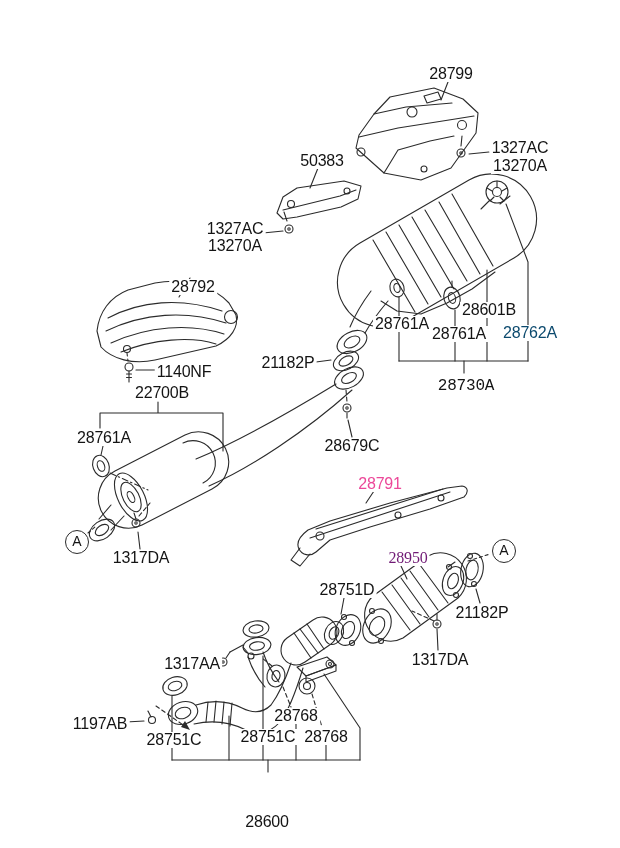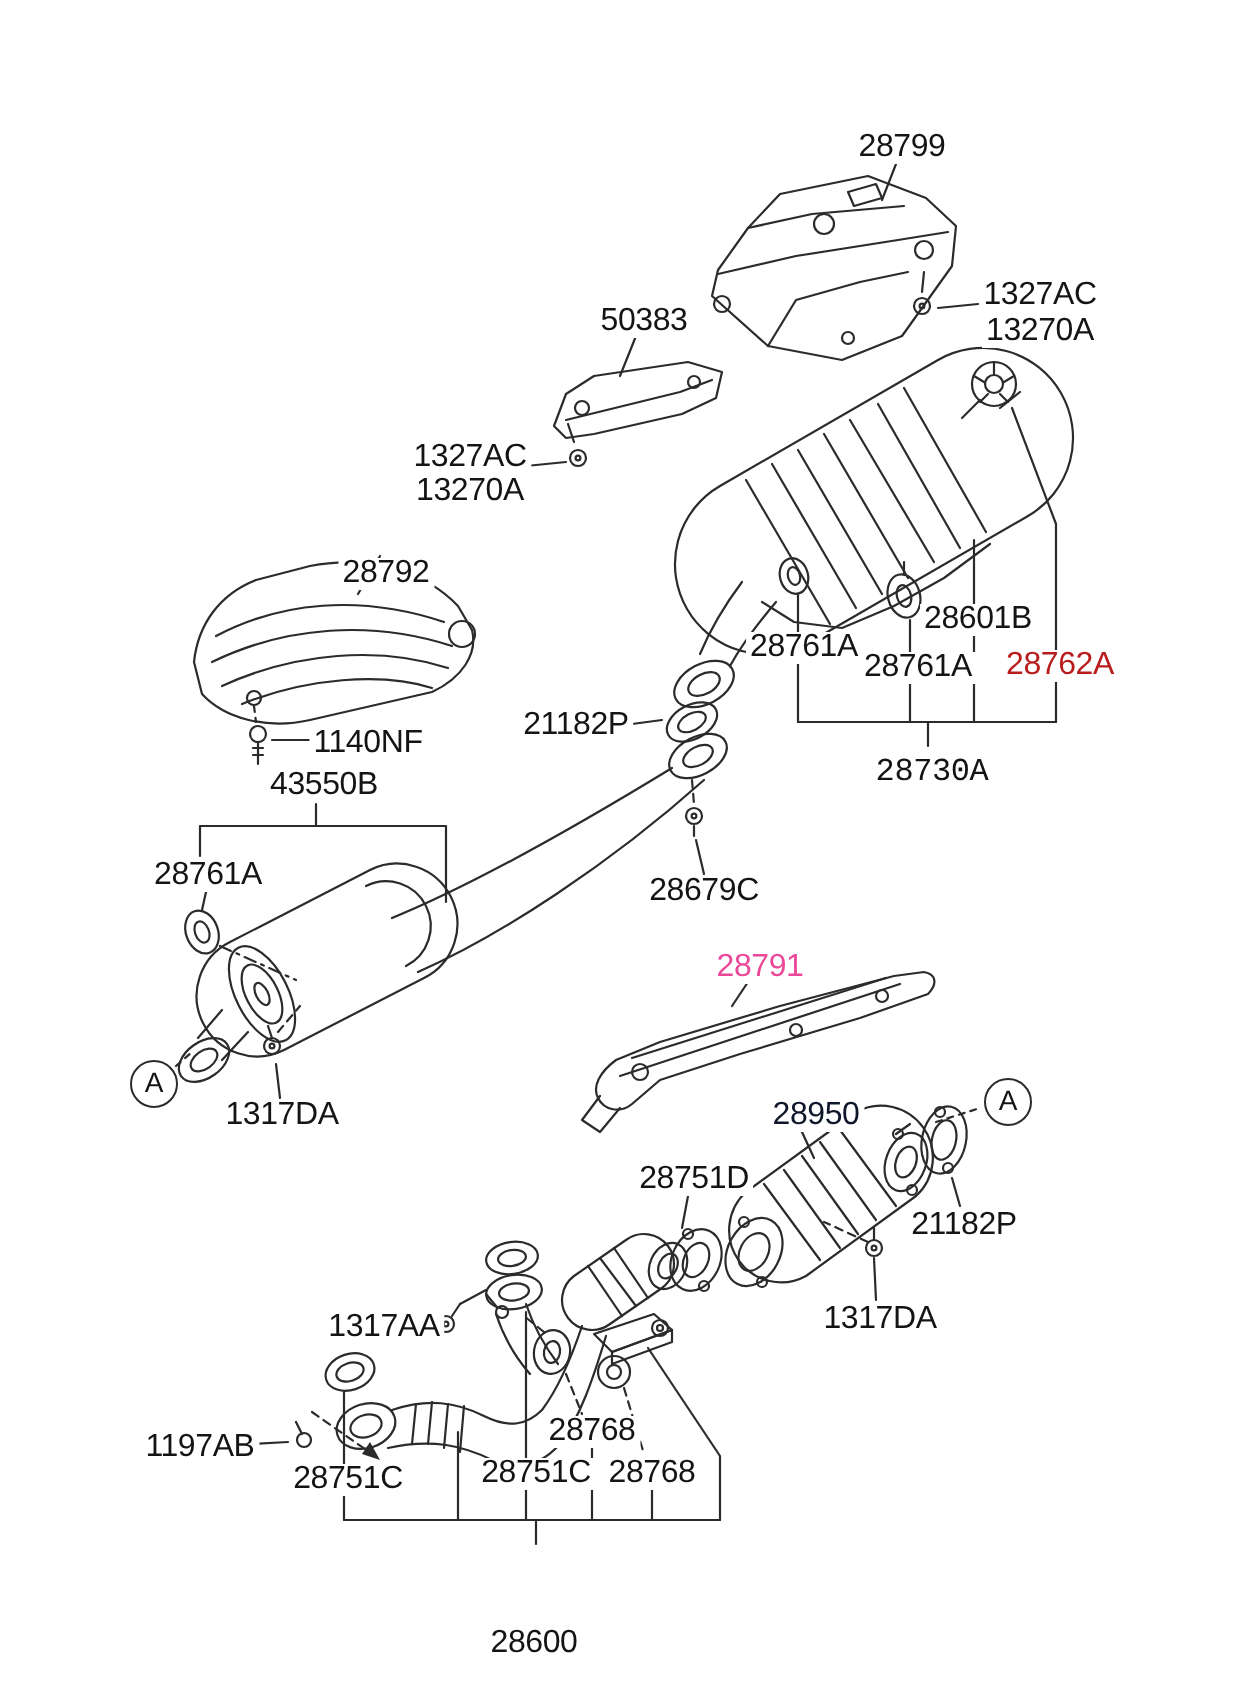--- a/index.html
+++ b/index.html
@@ -317,30 +317,30 @@
       <div class="lbl" style="left: 451px; top: 74px; color: rgb(20, 20, 20);">28799</div>
       <div class="lbl" style="left: 520px; top: 148px; color: rgb(20, 20, 20);">1327AC</div>
       <div class="lbl" style="left: 520px; top: 166px; color: rgb(20, 20, 20);">13270A</div>
       <div class="lbl" style="left: 322px; top: 161px; color: rgb(20, 20, 20);">50383</div>
       <div class="lbl" style="left: 235px; top: 229px; color: rgb(20, 20, 20);">1327AC</div>
       <div class="lbl" style="left: 235px; top: 246px; color: rgb(20, 20, 20);">13270A</div>
       <div class="lbl" style="left: 193px; top: 271px; color: rgb(20, 20, 20); margin-top: 16px;">28792</div>
       <div class="lbl" style="left: 402px; top: 324px; color: rgb(20, 20, 20);">28761A</div>
       <div class="lbl" style="left: 489px; top: 310px; color: rgb(20, 20, 20);">28601B</div>
       <div class="lbl" style="left: 459px; top: 334px; color: rgb(20, 20, 20);">28761A</div>
-      <div class="lbl" style="left: 530px; top: 333px; color: #b91c1c;">28762A</div>
+      <div class="lbl" style="left: 530px; top: 333px; color: #0c4a6e;">28762A</div>
       <div class="lbl" style="left: 466px; top: 386px; color: rgb(20, 20, 20); font-family: Liberation Mono, monospace;">28730A</div>
       <div class="lbl" style="left: 184px; top: 372px; color: rgb(20, 20, 20);">1140NF</div>
-      <div class="lbl" style="left: 162px; top: 393px; color: rgb(20, 20, 20);">43550B</div>
+      <div class="lbl" style="left: 162px; top: 393px; color: rgb(20, 20, 20);">22700B</div>
       <div class="lbl" style="left: 288px; top: 363px; color: rgb(20, 20, 20);">21182P</div>
       <div class="lbl" style="left: 104px; top: 438px; color: rgb(20, 20, 20);">28761A</div>
       <div class="lbl" style="left: 352px; top: 446px; color: rgb(20, 20, 20);">28679C</div>
       <div class="lbl" style="left: 380px; top: 484px; color: #ec4899;">28791</div>
       <div class="lbl" style="left: 141px; top: 558px; color: rgb(20, 20, 20);">1317DA</div>
-      <div class="lbl" style="left: 408px; top: 558px; color: #0f172a;">28950</div>
+      <div class="lbl" style="left: 408px; top: 558px; color: #701a75; font-family: Liberation Serif, serif;">28950</div>
       <div class="lbl" style="left: 347px; top: 590px; color: rgb(20, 20, 20);">28751D</div>
       <div class="lbl" style="left: 482px; top: 613px; color: rgb(20, 20, 20);">21182P</div>
       <div class="lbl" style="left: 440px; top: 660px; color: rgb(20, 20, 20);">1317DA</div>
       <div class="lbl" style="left: 192px; top: 664px; color: rgb(20, 20, 20);">1317AA</div>
       <div class="lbl" style="left: 100px; top: 724px; color: rgb(20, 20, 20);">1197AB</div>
       <div class="lbl" style="left: 174px; top: 740px; color: rgb(20, 20, 20);">28751C</div>
       <div class="lbl" style="left: 268px; top: 737px; color: rgb(20, 20, 20);">28751C</div>
       <div class="lbl" style="left: 296px; top: 716px; color: rgb(20, 20, 20);">28768</div>
       <div class="lbl" style="left: 326px; top: 737px; color: rgb(20, 20, 20);">28768</div>
       <div class="lbl" style="left: 267px; top: 783px; color: rgb(20, 20, 20); margin-top: 39px;">28600</div>

